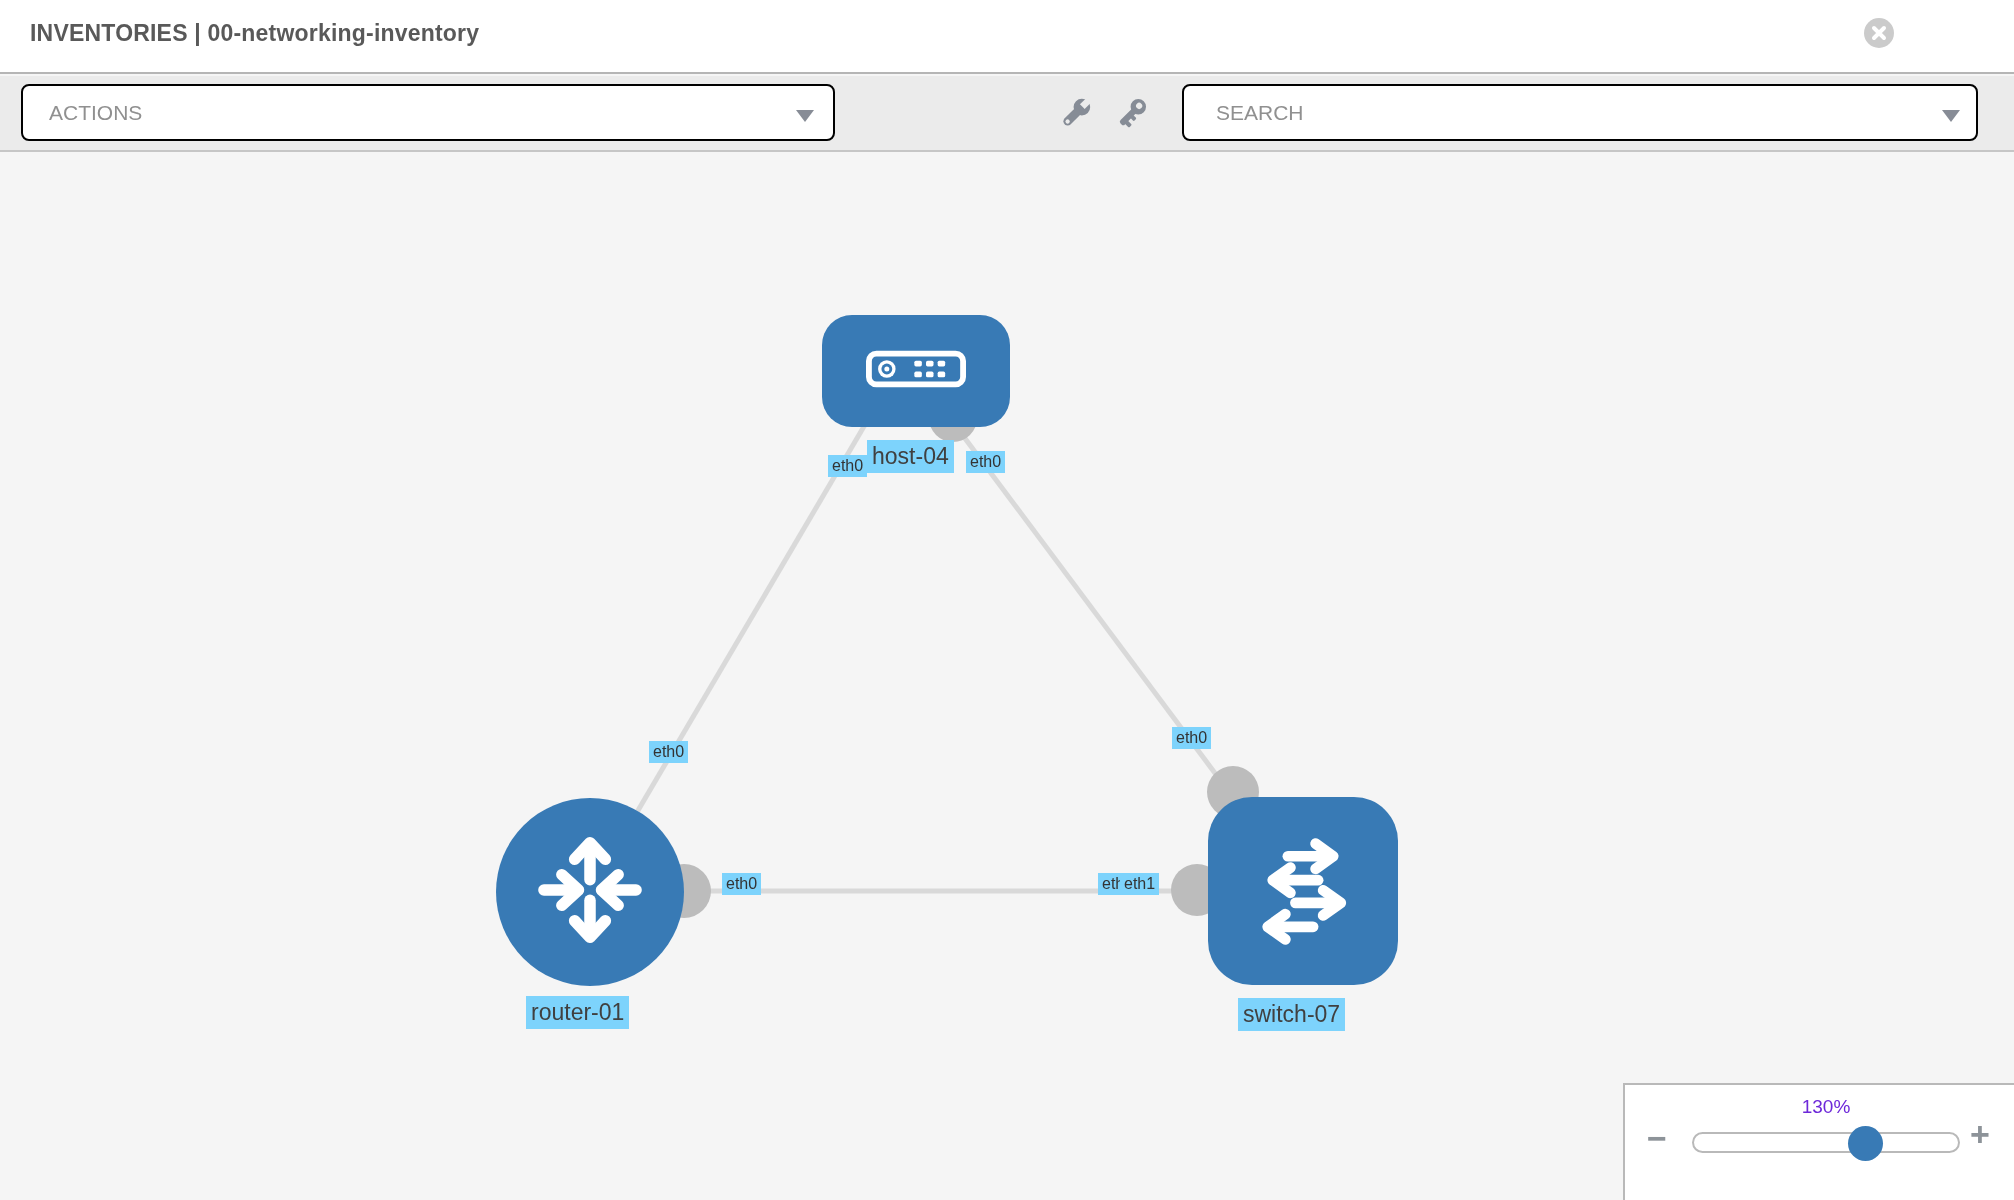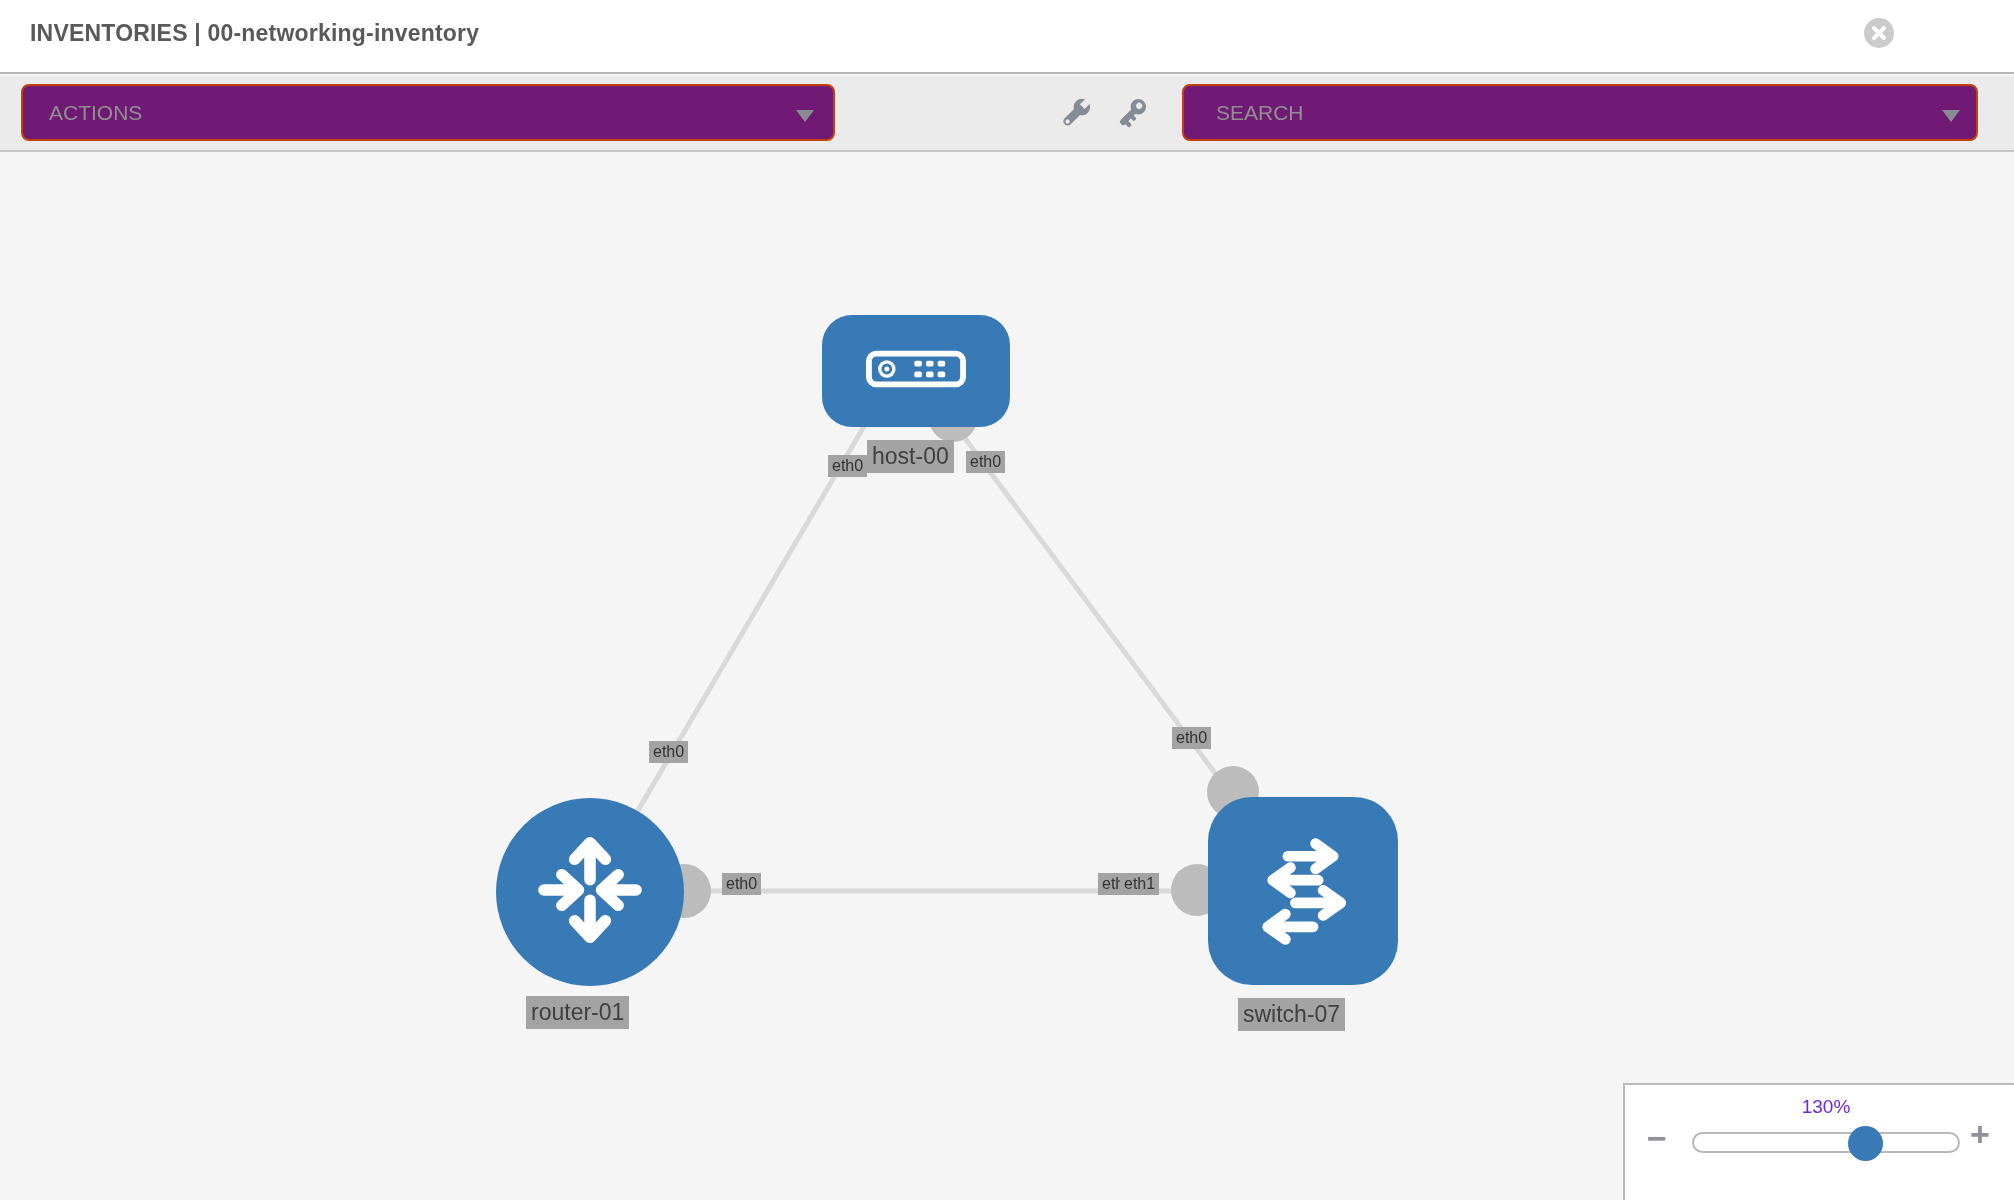--- a/index.html
+++ b/index.html
@@ -12,40 +12,40 @@
             background:#ffffff; border-bottom:2px solid #b5b5b5; }
   .title { position:absolute; left:30px; top:20px; font-size:23px; font-weight:bold;
            color:#595959; letter-spacing:.2px; }
   .close-btn { position:absolute; left:1864px; top:18px; width:30px; height:30px;
                border-radius:50%; background:#cbcbcb; cursor:pointer; }
   .close-btn svg { position:absolute; left:7px; top:7px; }
 
   
   .toolbar { position:absolute; left:0; top:76px; width:2014px; height:76px;
              background:#ebebeb; border-bottom:2px solid #c6c6c6; }
-  .combo { position:absolute; top:8px; height:57px; background:#701a75;
-           border:2px solid #c2410c; border-radius:8px; color:#909090;
+  .combo { position:absolute; top:8px; height:57px; background:#ffffff;
+           border:2px solid #000000; border-radius:8px; color:#909090;
            font-size:21px; line-height:53px; padding-left:26px; cursor:pointer; }
   .combo .caret { position:absolute; top:24px; width:0; height:0;
                   border-left:9px solid transparent; border-right:9px solid transparent;
                   border-top:12px solid #878c96; }
   .combo-actions { left:21px; width:814px; }
   .combo-search  { left:1182px; width:796px;padding-left:32px; }
   .tool-icon { position:absolute; top:18px; width:38px; height:38px; cursor:pointer; }
 
   
   .canvas { position:absolute; left:0; top:152px; width:2014px; height:1048px; background:#f5f5f5; }
   .links-svg { position:absolute; left:0; top:0; z-index:1; }
   .node { position:absolute; background:#387ab5; z-index:3;
           display:flex; align-items:center; justify-content:center; cursor:pointer; }
   .node-host   { left:822px; top:163px; width:188px; height:112px; border-radius:30px; }
   .node-router { left:496px; top:646px; width:188px; height:188px; border-radius:50%; }
   .node-switch { left:1208px; top:645px; width:190px; height:188px; border-radius:44px; }
 
-  .lbl { position:absolute; background:#a3a3a3; color:#333333; font-size:16px;
+  .lbl { position:absolute; background:#7dd3fc; color:#333333; font-size:16px;
          line-height:1.25; padding:1px 4px; z-index:4; white-space:nowrap; }
   .lbl-name { font-size:23px; color:#404040; z-index:5; padding:2px 5px; }
 
   
   .zoom-panel { position:absolute; left:1623px; top:1083px; width:420px; height:140px;
                 background:#ffffff; border:2px solid #b9b9b9; z-index:6; }
   .zoom-level { position:absolute; left:67px; top:11px; width:268px; text-align:center;
                 font-size:19px; color:#6d28d9; }
   .zoom-minus, .zoom-plus { position:absolute; font-weight:bold; color:#8d9399;
                 cursor:pointer; font-size:34px; line-height:30px; }
@@ -171,21 +171,21 @@
               <path d="M66 51 L80 61 L66 71"></path>
             <path d="M58 80 H28"></path>
               <path d="M36 70 L22 80 L36 90"></path>
           </g>
         </svg>
       </span>
     </div>
 
     <div class="lbl" style="left:828px; top:303px;">eth0</div>
     <div class="lbl" style="left:966px; top:299px;">eth0</div>
-    <div class="lbl lbl-name" style="left:867px; top:288px;">host-00</div>
+    <div class="lbl lbl-name" style="left:867px; top:288px;">host-04</div>
 
     <div class="lbl" style="left:649px; top:589px;">eth0</div>
     <div class="lbl" style="left:722px; top:721px;">eth0</div>
     <div class="lbl" style="left:1172px; top:575px;">eth0</div>
     <div class="lbl" style="left:1098px; top:721px; z-index:4;">eth0</div>
     <div class="lbl" style="left:1120px; top:721px; z-index:5;">eth1</div>
 
     <div class="lbl lbl-name" style="left:526px; top:844px;">router-01</div>
     <div class="lbl lbl-name" style="left:1238px; top:846px;">switch-07</div>
   </div>

